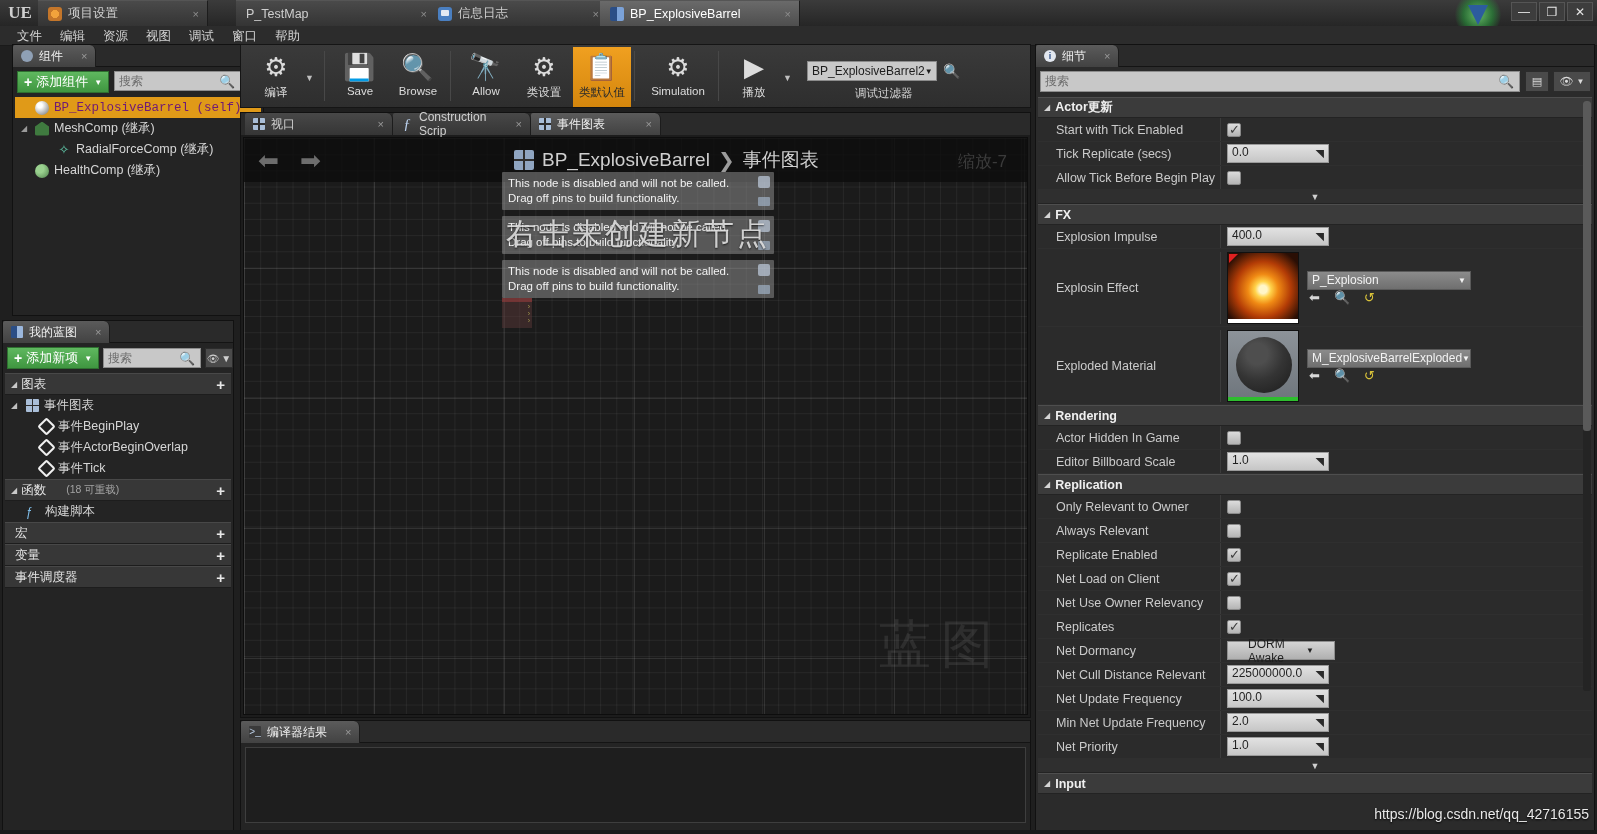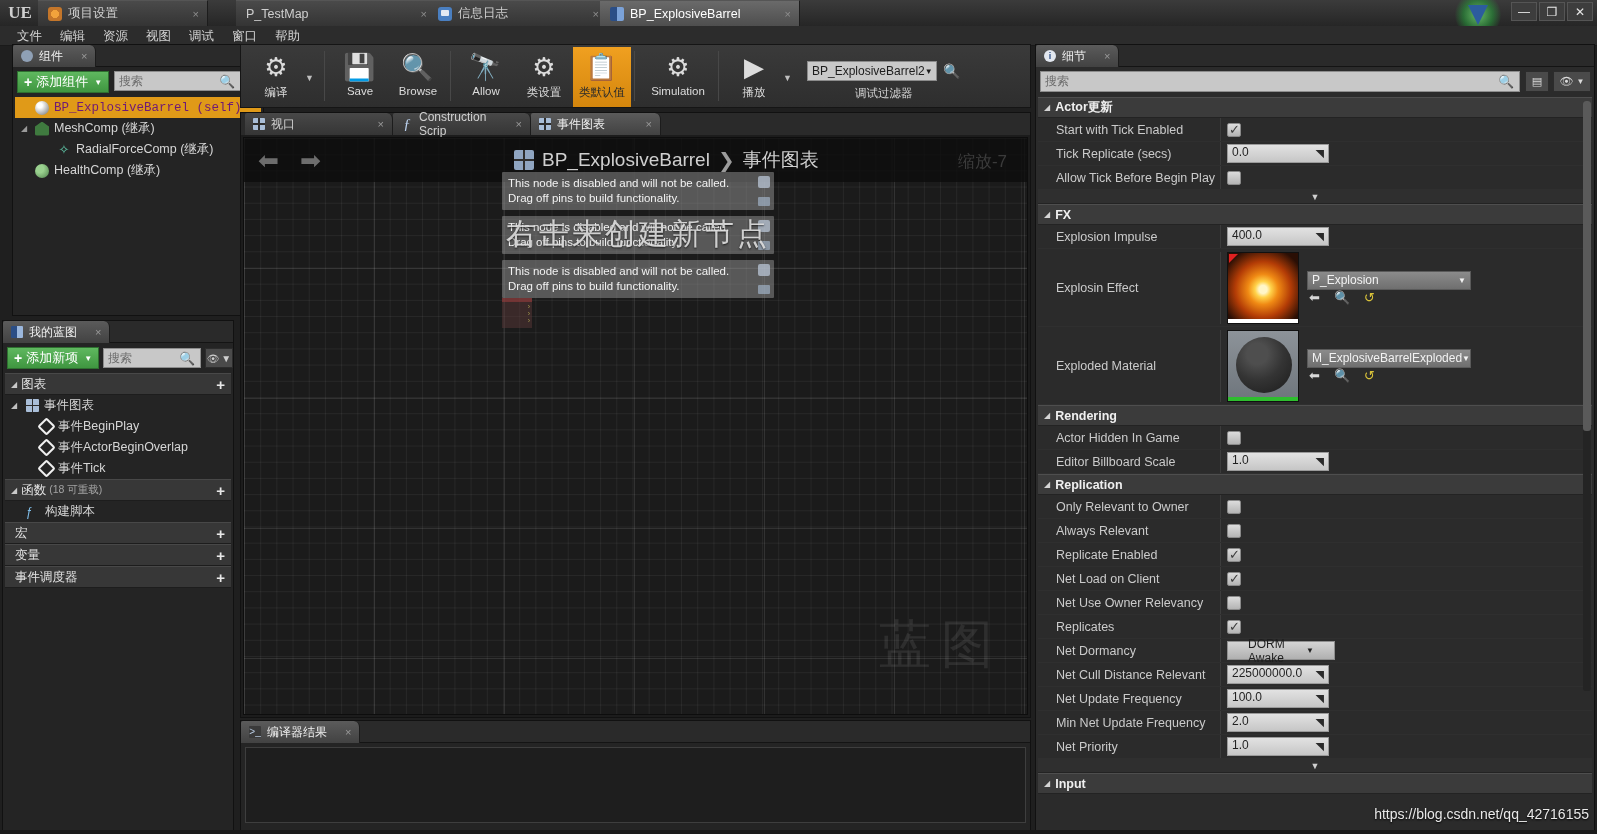--- a/index.html
+++ b/index.html
@@ -151,21 +151,21 @@
     width: 30px; height: 20px; background: #4a4a4a; border: 1px solid #2c2c2c;
     display: flex; align-items: center; justify-content: center; gap: 2px;
     color: #d0d0d0; font-size: 10px;
   }
   .mb-body { position: absolute; left: 2px; top: 52px; right: 2px; bottom: 2px; }
   .mb-cat {
     height: 22px; background: #373737; border-top: 1px solid #484848; border-bottom: 1px solid #1d1d1d;
     display: flex; align-items: center; padding: 0 6px; font-size: 12.5px; color: #e4e4e4;
   }
   .mb-cat .tri { font-size: 8px; margin-right: 4px; color: #c9c9c9; }
-  .mb-cat .sub { font-size: 10.5px; color: #a3a3a3; margin-left: 3px; }
+  .mb-cat .sub { font-size: 10.5px; color: #a3a3a3; margin-left: 20px; }
   .mb-cat .addplus { margin-left: auto; color: #e8e8e8; font-size: 15px; font-weight: bold; }
   .mb-item {
     height: 21px; display: flex; align-items: center; gap: 5px; font-size: 12.5px; color: #d6d6d6;
   }
   .mb-item .tri { font-size: 8px; color: #c0c0c0; width: 10px; }
   .dia { width: 13px; height: 13px; flex:0 0 13px; transform: rotate(45deg);
          border: 2px solid #f0f0f0; border-radius: 2px; }
   .graphsq { width: 13px; height: 13px; flex:0 0 13px; background:#a9bed8; border-radius:1px; position:relative; }
   .graphsq:after { content:""; position:absolute; inset:0;
       background: linear-gradient(90deg,transparent 44%,#2d2d2d 44% 56%,transparent 56%),

